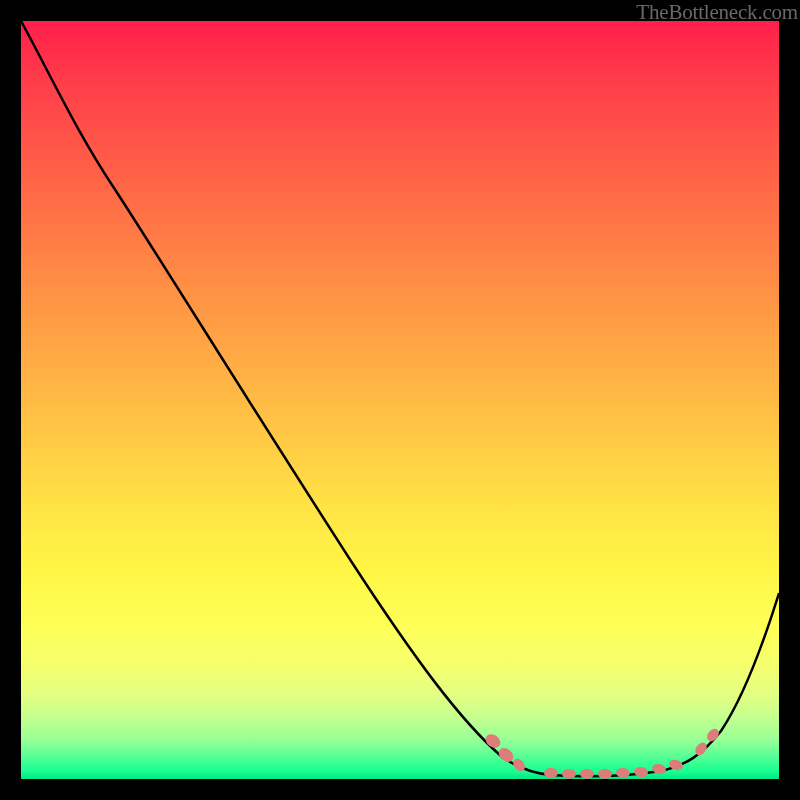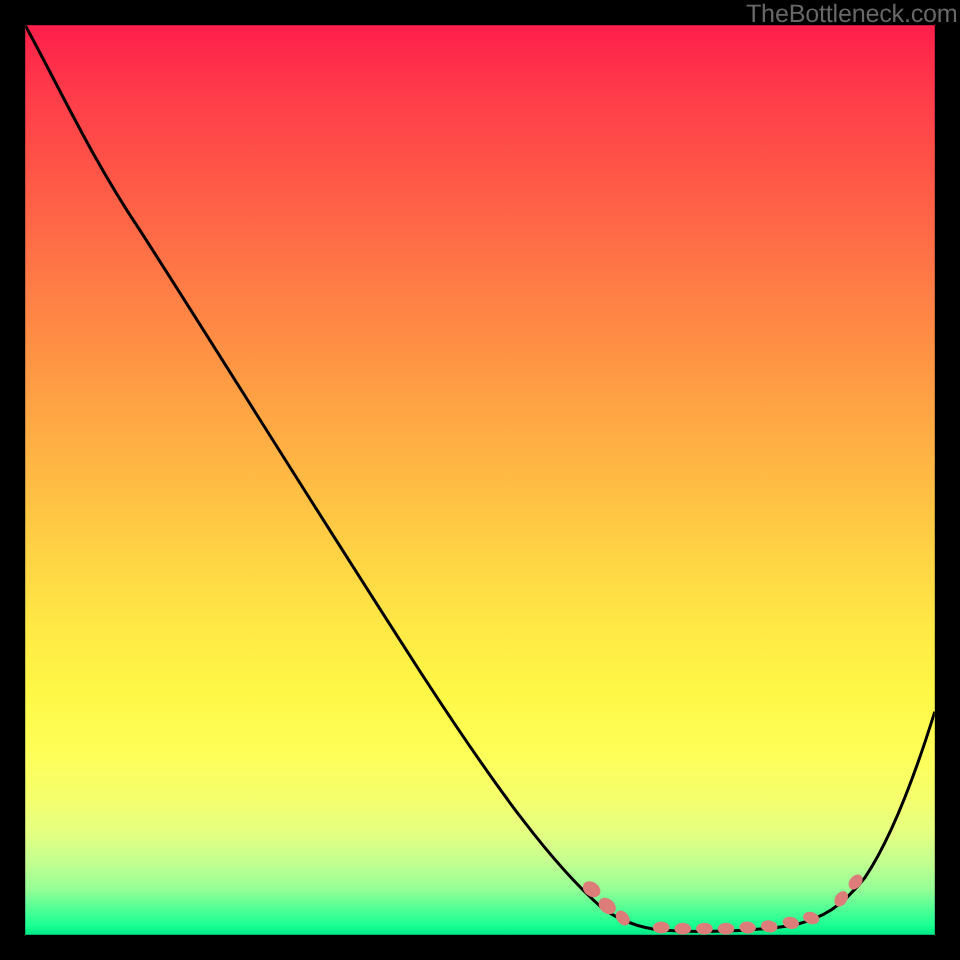--- a/index.html
+++ b/index.html
@@ -42,21 +42,21 @@
       #56ff95 97%,
       #18ff92 99%,
       #00e885 100%
     );
   }
   .watermark {
     position: absolute;
     top: 0;
     right: 2px;
     color: #686868;
-    font-family: Liberation Sans, sans-serif;
+    font-family: Liberation Serif, serif;
     font-size: 21px;
     font-weight: 400;
     letter-spacing: -0.2px;
   }
   svg.curves {
     position: absolute;
     left: 0;
     top: 0;
     width: 758px;
     height: 758px;

